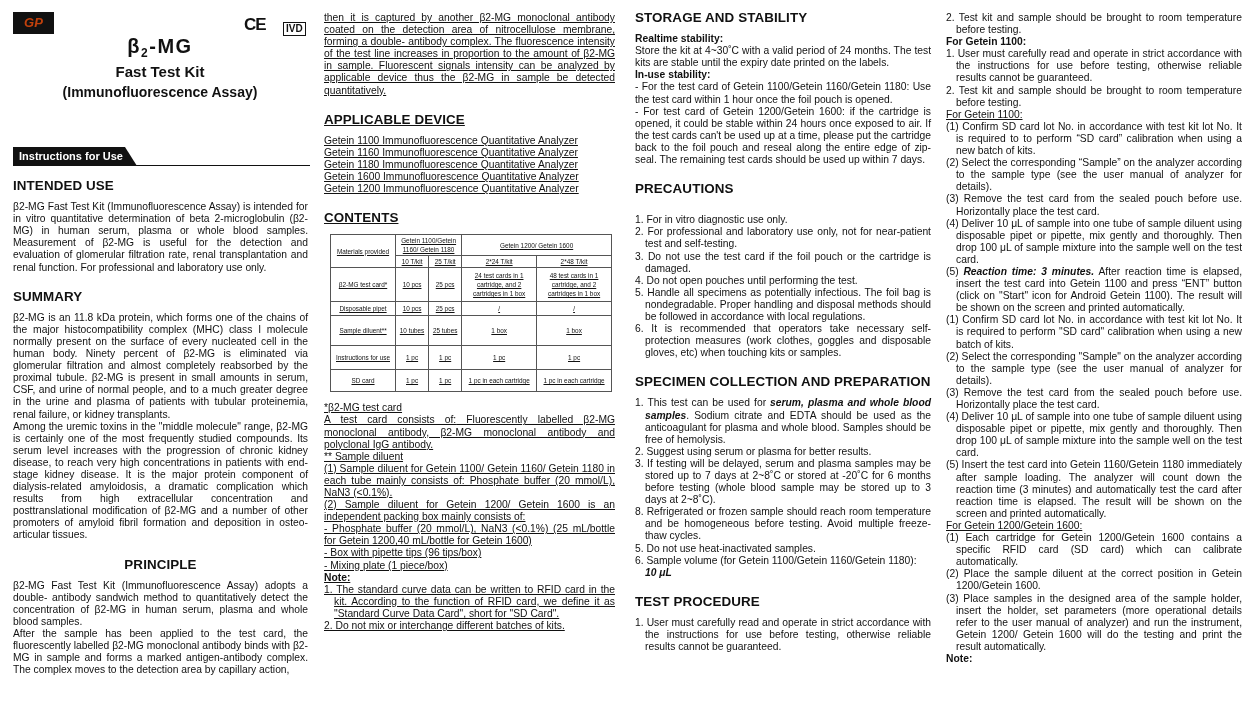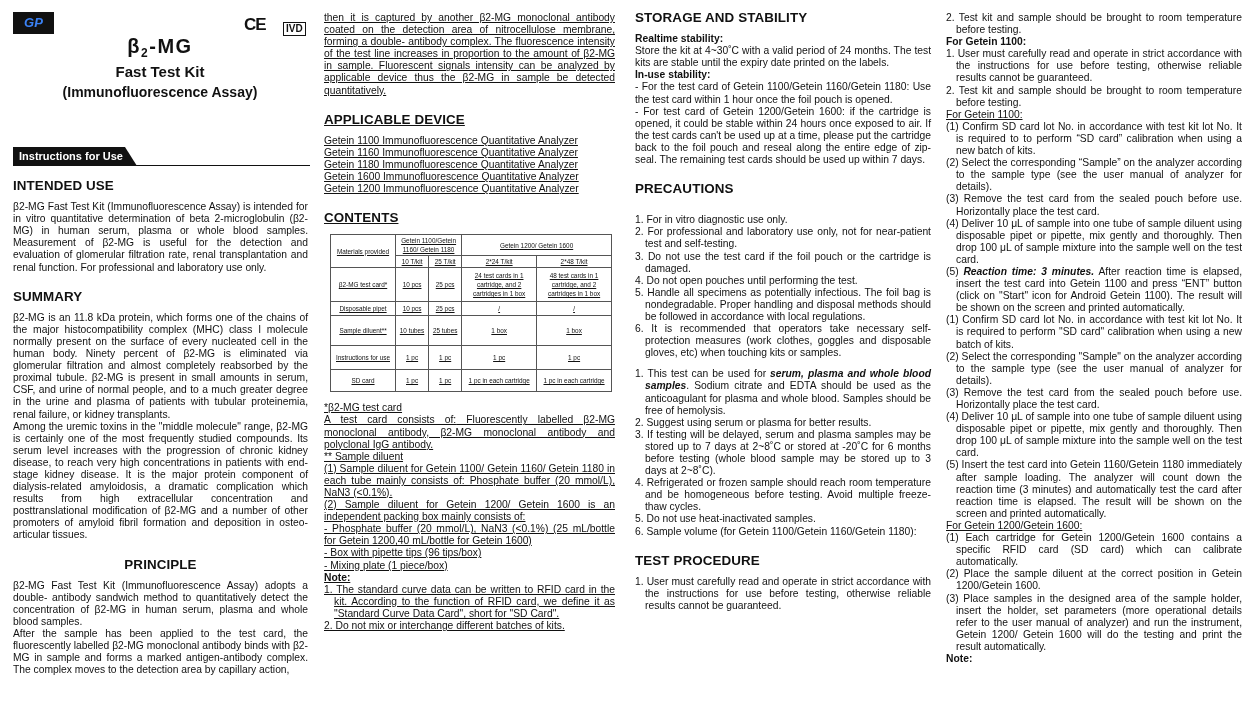--- a/index.html
+++ b/index.html
@@ -10,21 +10,21 @@
   #c2 { left:324px; width:291px; }
   #c3 { left:635px; width:296px; }
   #c4 { left:946px; width:296px; }
   p, .ln { margin:0; text-align:justify; }
   h2 { font-size:13.4px; font-weight:bold; margin:0; letter-spacing:0.1px; }
   .b { font-weight:bold; }
   .u { text-decoration:underline; }
   .li { padding-left:10px; text-indent:-10px; text-align:justify; }
   .pi { padding-left:10px; text-indent:-10px; text-align:justify; }
   sub { font-size:7px; vertical-align:-2px; line-height:0; }
-  .logo { position:absolute; left:13px; top:12px; width:41px; height:22px; background:#111; color:#3b82f6;
+  .logo { position:absolute; left:13px; top:12px; width:41px; height:22px; background:#111; color:#c2410c;
           font-weight:bold; font-style:italic; font-size:13px; text-align:center; line-height:22px; }
   .ce { position:absolute; left:244px; top:19px; font-size:17px; font-weight:bold; letter-spacing:-1px; }
   .ivd { position:absolute; left:283px; top:22px; border:1.5px solid #111; font-size:10px; font-weight:bold;
          padding:0 2px; line-height:12px; }
   .t1 { position:absolute; left:0; width:320px; top:40px; text-align:center; font-size:20px; font-weight:bold; letter-spacing:1.5px; }
   .t1 sub { font-size:12px; vertical-align:-4px; }
   .t2 { position:absolute; left:0; width:320px; top:66px; text-align:center; font-size:15px; font-weight:bold; }
   .t3 { position:absolute; left:0; width:320px; top:86px; text-align:center; font-size:14px; font-weight:bold; }
   .banner { position:absolute; left:13px; top:147px; width:297px; height:19px; }
   .banner .tab { position:absolute; left:0; top:0; height:19px; width:124px; background:#111; color:#fff;
@@ -150,27 +150,29 @@
   <h2 style="margin-top:17px;">PRECAUTIONS</h2>
   <div style="margin-top:19px;">
     <p class="li">1. For in vitro diagnostic use only.</p>
     <p class="li">2. For professional and laboratory use only, not for near-patient test and self-testing.</p>
     <p class="li">3. Do not use the test card if the foil pouch or the cartridge is damaged.</p>
     <p class="li">4. Do not open pouches until performing the test.</p>
     <p class="li">5. Handle all specimens as potentially infectious. The foil bag is nondegradable. Proper handling and disposal methods should be followed in accordance with local regulations.</p>
     <p class="li">6. It is recommended that operators take necessary self-protection measures (work clothes, goggles and disposable gloves, etc) when touching kits or samples.</p>
   </div>
 
+  <h2 style="margin-top:17px;">SPECIMEN COLLECTION AND PREPARATION</h2>
   <div style="margin-top:9px;">
     <p class="li"><span>1. This test can be used for </span><b><i>serum, plasma and whole blood samples</i></b><span>. Sodium citrate and EDTA should be used as the anticoagulant for plasma and whole blood. Samples should be free of hemolysis.</span></p>
     <p class="li">2. Suggest using serum or plasma for better results.</p>
     <p class="li">3. If testing will be delayed, serum and plasma samples may be stored up to 7 days at 2~8˚C or stored at -20˚C for 6 months before testing (whole blood sample may be stored up to 3 days at 2~8˚C).</p>
-    <p class="li">4. Refrigerated or frozen sample should reach room temperature and be homogeneous before testing. Avoid multiple freeze-thaw cycles.</p>
+    <p class="li">8. Refrigerated or frozen sample should reach room temperature and be homogeneous before testing. Avoid multiple freeze-thaw cycles.</p>
     <p class="li">5. Do not use heat-inactivated samples.</p>
     <p class="li">6. Sample volume (for Getein 1100/Getein 1160/Getein 1180):</p>
+    <div style="padding-left:10px;" class="b"><i>10 μL</i></div>
   </div>
 
   <h2 style="margin-top:17px;">TEST PROCEDURE</h2>
   <p class="li" style="margin-top:9px;">1. User must carefully read and operate in strict accordance with the instructions for use before testing, otherwise reliable results cannot be guaranteed.</p>
 </div>
 
 <div class="col" id="c4" style="top:12px;">
   <p class="li">2. Test kit and sample should be brought to room temperature before testing.</p>
   <div class="ln b">For Getein 1100:</div>
   <p class="li">1. User must carefully read and operate in strict accordance with the instructions for use before testing, otherwise reliable results cannot be guaranteed.</p>

